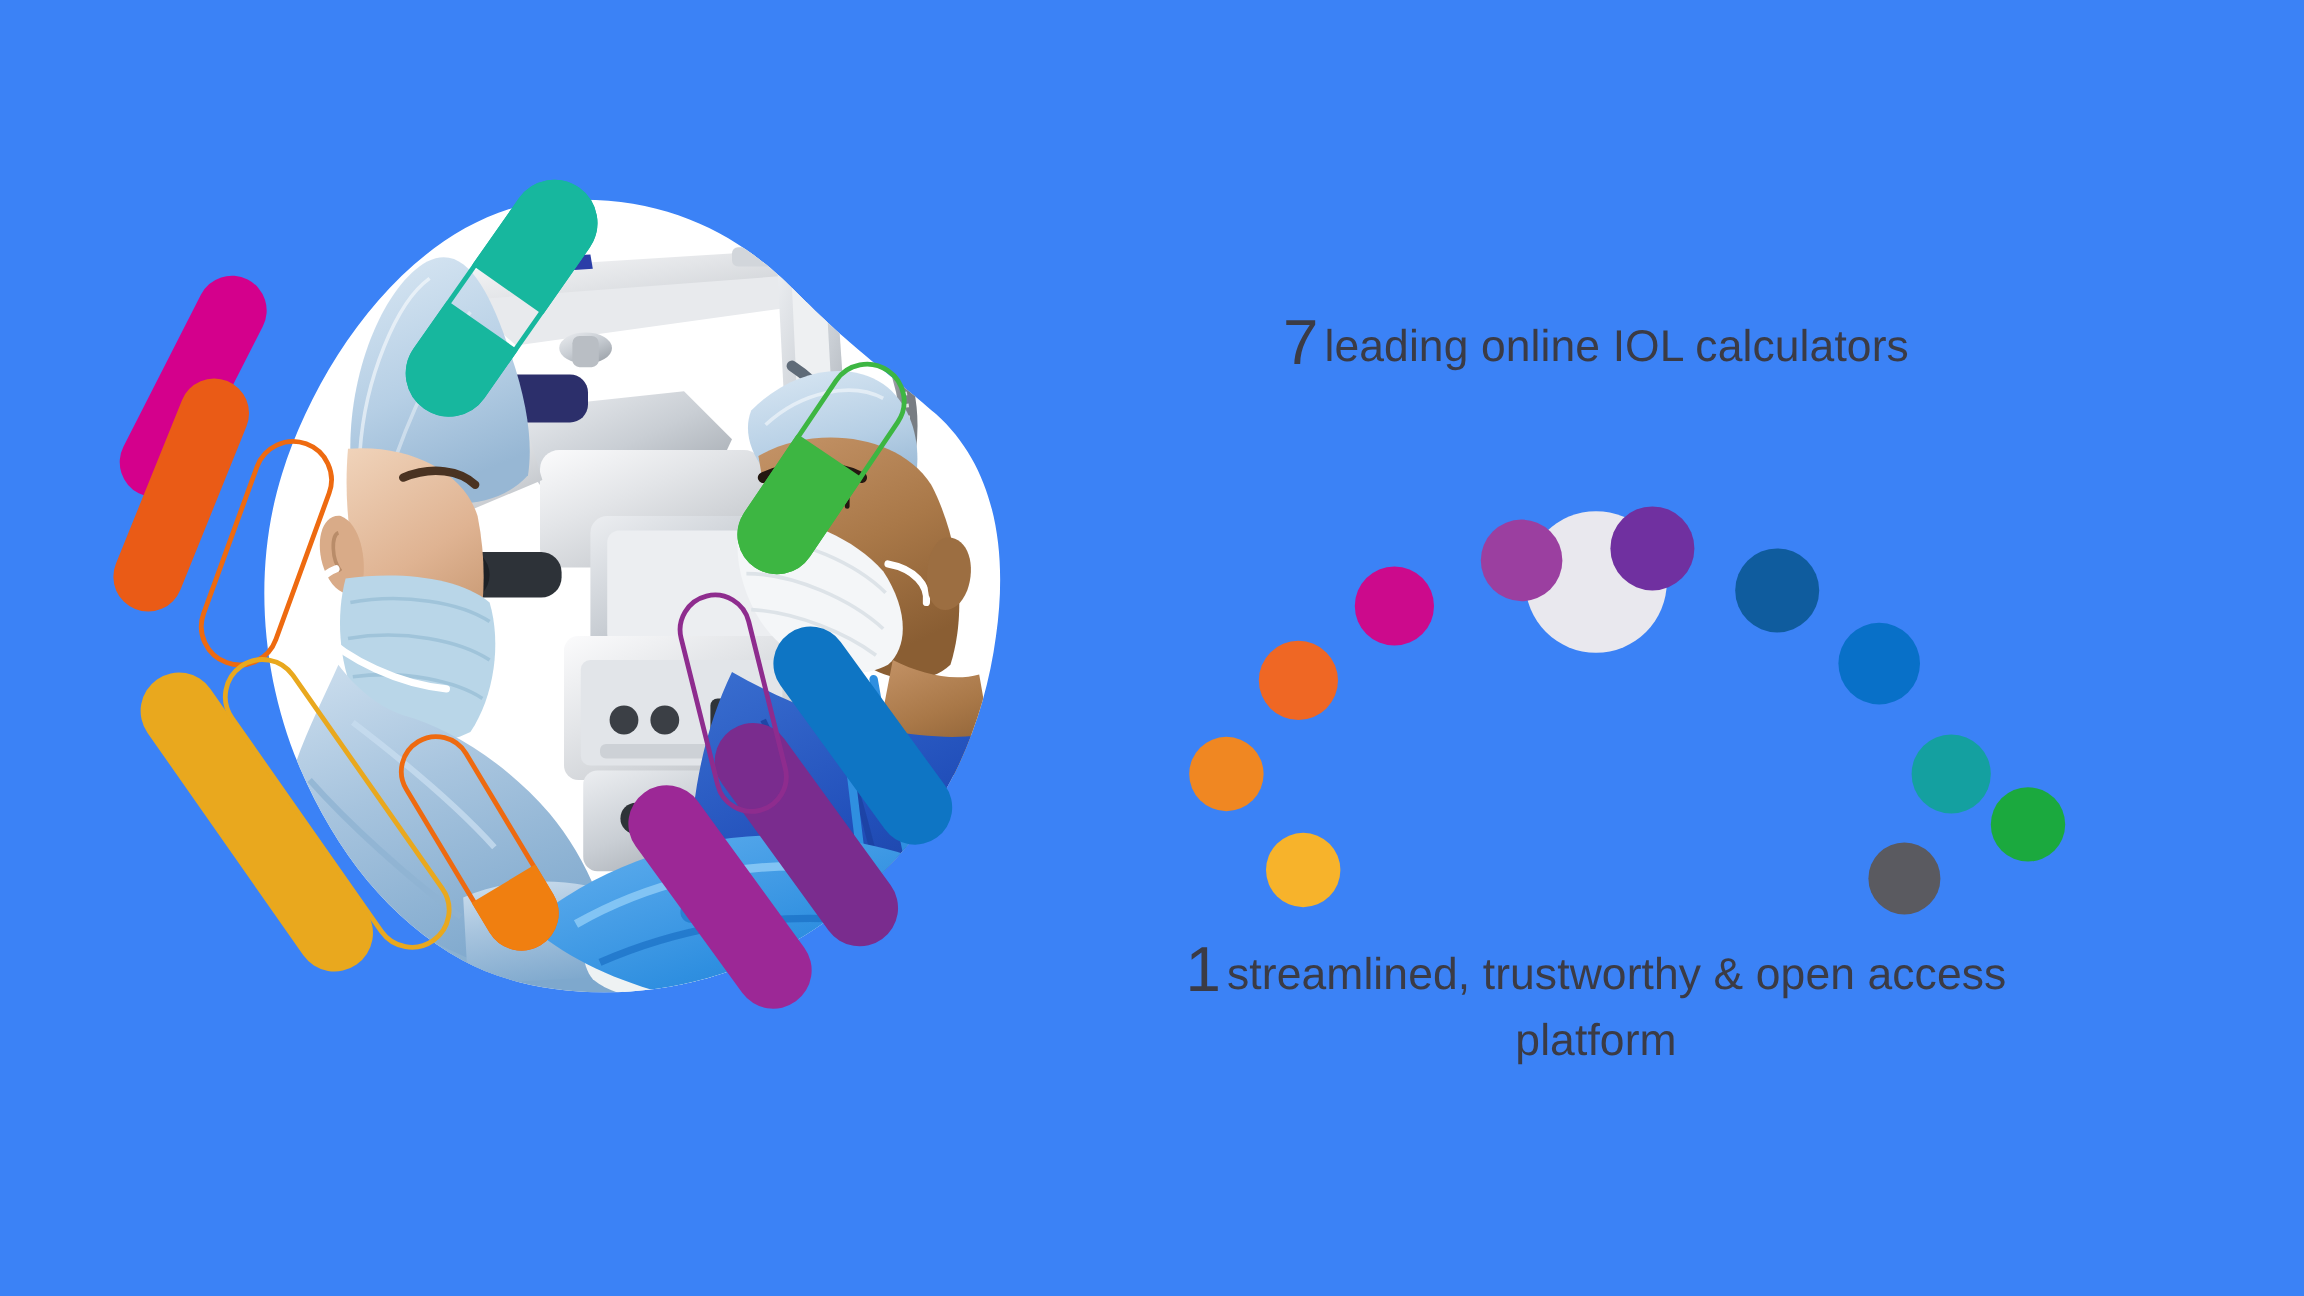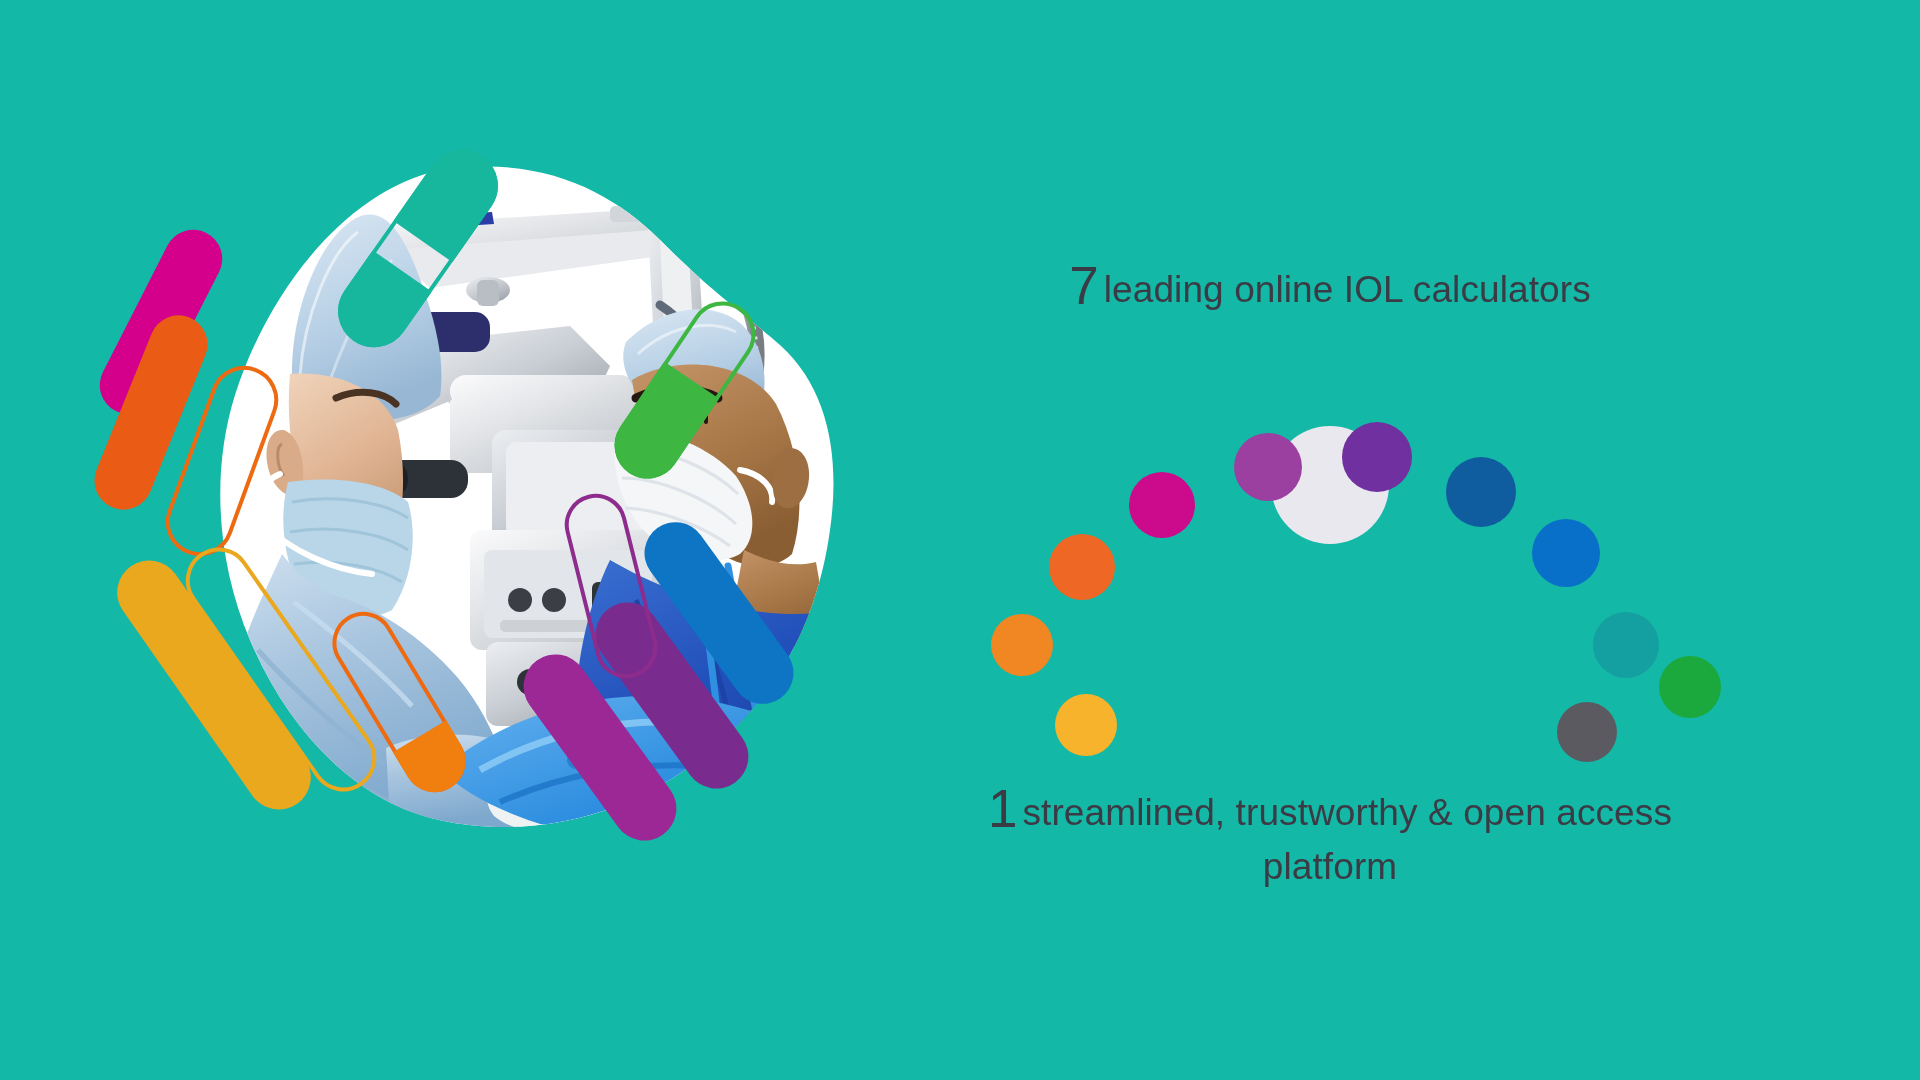--- a/index.html
+++ b/index.html
@@ -13,21 +13,21 @@
     overflow: hidden;
     font-family: "Liberation Sans", sans-serif;
     position: relative;
   }
 
   #slide {
     position: absolute;
     left: 0; top: 0;
     width: 1920px;
     height: 1080px;
-    background: #14b8a6;
+    background: #3b82f6;
     overflow: hidden;
   }
 
   
   #photo-panel {
     position: absolute;
     left: 140px;
     top: 130px;
     width: 820px;
     height: 800px;

